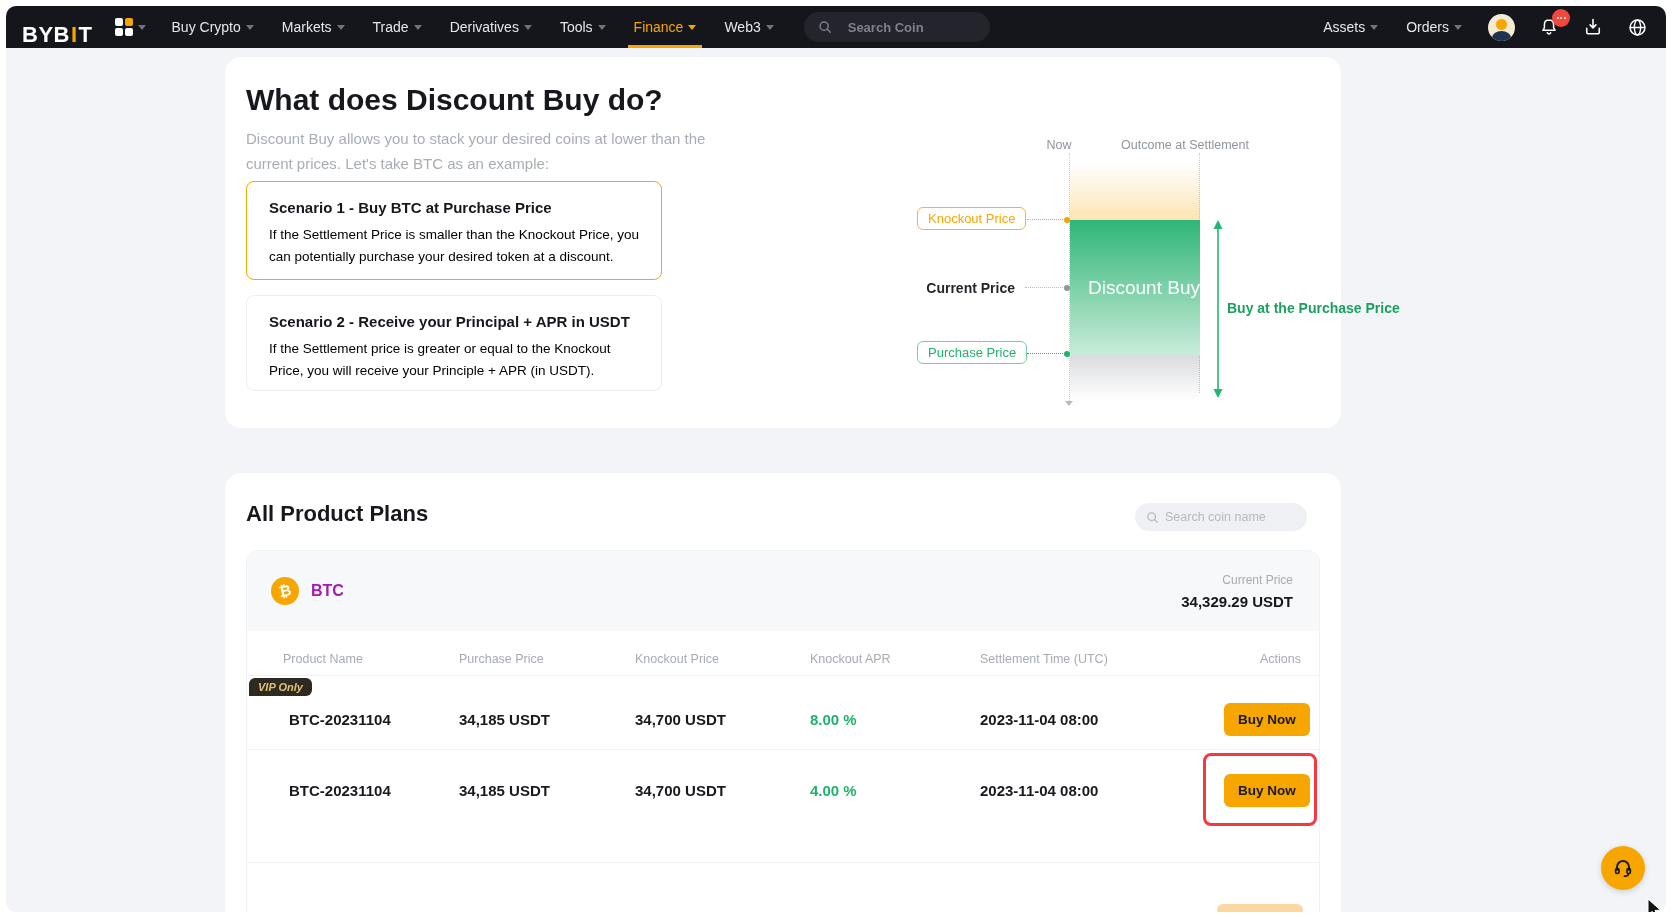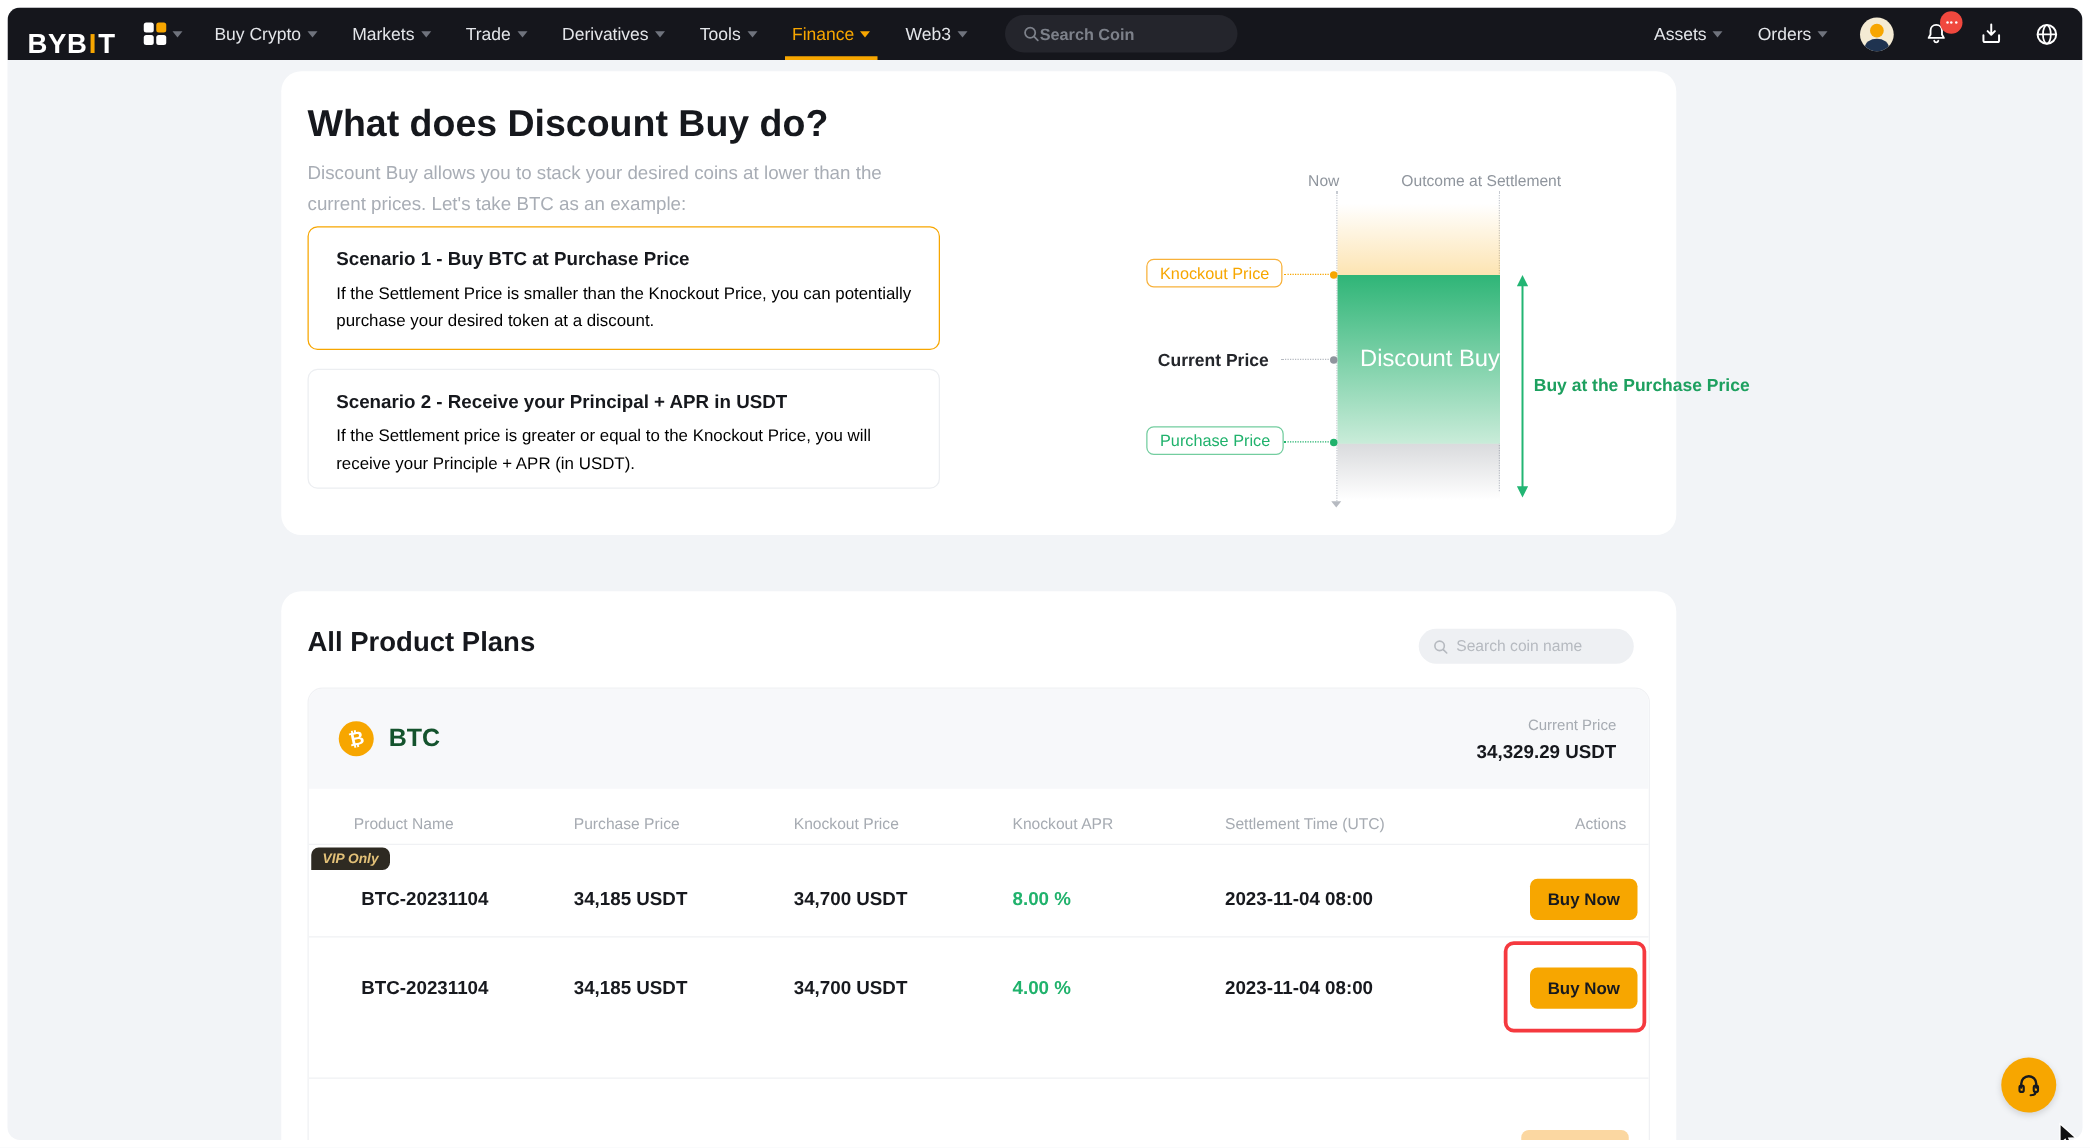--- a/index.html
+++ b/index.html
@@ -15,38 +15,38 @@
   .logo .logo-i { color:#f7a600; margin:0 1px; }
   .grid-btn { display:flex; align-items:center; gap:5px; padding:0 12px; cursor:pointer; }
   .grid { display:grid; grid-template-columns:8px 8px; grid-template-rows:8px 8px; gap:2px; }
   .gi { background:#fff; border-radius:2px; }
   .gi.orange { background:#f7a600; }
   .caret { width:0; height:0; border-left:4px solid transparent; border-right:4px solid transparent; border-top:5px solid #6f737d; display:inline-block; }
   .nav-item { position:relative; display:flex; align-items:center; gap:5px; padding:0 14px; color:#e4e6ea; font-size:14px; font-weight:500; cursor:pointer; }
   .nav-item.active { color:#f7a600; }
   .nav-item.active::after { content:""; position:absolute; left:8px; right:8px; bottom:0; height:3px; background:#f7a600; }
   .nav-item.active .caret { border-top-color:#f7a600; }
-  .nav-search { display:flex; align-items:center; gap:0; background:#24252c; border-radius:16px; height:30px; width:186px; margin:6px 0 0 16px; padding:0 14px; }
+  .nav-search { display:flex; align-items:center; gap:16px; background:#24252c; border-radius:16px; height:30px; width:186px; margin:6px 0 0 16px; padding:0 14px; }
   .nav-search input { background:transparent; border:none; outline:none; color:#fff; font-size:13px; font-weight:600; width:120px; font-family:"Liberation Sans", sans-serif; }
   .nav-search input::placeholder { color:#7d818a; }
   .icon-btn { position:relative; display:flex; align-items:center; cursor:pointer; }
   .avatar { width:27px; height:27px; border-radius:50%; background:#f4ebd4; overflow:hidden; cursor:pointer; }
   .av-head { width:11px; height:11px; border-radius:50%; background:#f7a600; margin:5px auto 0; }
   .av-body { width:19px; height:13px; border-radius:50% 50% 0 0; background:#1f3350; margin:1px auto 0; }
   .badge { position:absolute; top:-8px; right:-11px; width:18px; height:18px; border-radius:50%; background:#f0483e; display:flex; align-items:center; justify-content:center; gap:1.5px; }
   .badge i { width:2px; height:2px; border-radius:50%; background:#fff; display:block; }
 
   
   .card { position:absolute; background:#fff; border-radius:16px; }
   .card1 { left:219px; top:51px; width:1116px; height:371px; }
   .card2 { left:219px; top:467px; width:1116px; height:480px; }
 
   .h1 { position:absolute; left:21px; top:26px; font-size:30px; font-weight:700; color:#16181d; }
   .desc { position:absolute; left:21px; top:70px; width:480px; font-size:15px; line-height:1.65; color:#a8adb5; }
-  .scenario { position:absolute; left:21px; width:506px; border-radius:8px; padding:17px 22px; cursor:pointer; background:#fff; }
+  .scenario { position:absolute; left:21px; width:416px; border-radius:8px; padding:17px 22px; cursor:pointer; background:#fff; }
   .scenario.s1 { top:124px; height:99px; border:1px solid #f7a600; }
   .scenario.s2 { top:238px; height:96px; border:1px solid #ecoeef1; border:1px solid #eceef1; }
   .sc-title { font-size:15px; font-weight:700; color:#16181d; margin-bottom:8px; }
   .sc-body { font-size:13.5px; line-height:1.6; color:#000000; }
 
   
   .dg-col-label { position:absolute; font-size:12.5px; color:#8f959d; text-align:center; }
   .vline { position:absolute; width:0; border-left:1px dotted #c6cad1; }
   .vline-arrow { position:absolute; width:0; height:0; border-left:4px solid transparent; border-right:4px solid transparent; border-top:5px solid #b6bac1; }
   .band { position:absolute; left:845px; width:130px; }
@@ -66,21 +66,21 @@
   .h2 { position:absolute; left:21px; top:28px; font-size:22px; font-weight:700; color:#16181d; }
   .plan-search { position:absolute; left:910px; top:30px; width:172px; height:28px; background:#eef0f3; border-radius:14px; display:flex; align-items:center; gap:6px; padding:0 11px; }
   .plan-search input { background:transparent; border:none; outline:none; font-size:12.5px; color:#6f747c; width:130px; font-family:"Liberation Sans", sans-serif; }
   .plan-search input::placeholder { color:#b6bac0; }
 
   .table-wrap { position:absolute; left:21px; top:77px; width:1074px; height:400px; background:#fff; border:1px solid #f0f1f4; border-radius:12px; overflow:hidden; }
   .coin-strip { position:absolute; top:0; left:0; right:0; height:80px; background:#f7f8fa; display:flex; align-items:center; justify-content:space-between; padding:0 26px 0 24px; }
   .coin-left { display:flex; align-items:center; gap:12px; }
   .btc-icon { width:28px; height:28px; border-radius:50%; background:#f7a600; color:#fff; display:flex; align-items:center; justify-content:center; font-size:15px; font-weight:700; font-family:"DejaVu Sans", sans-serif; transform:rotate(0.001deg); }
   .btc-icon span { display:block; transform:rotate(-12deg); }
-  .coin-name { font-size:20px; font-weight:700; color:#14532d; }
+  .coin-name { font-size:16px; font-weight:700; color:#a21caf; }
   .coin-right { text-align:right; }
   .cp-label { font-size:12px; color:#a6abb2; margin-bottom:6px; }
   .cp-value { font-size:15px; font-weight:700; color:#16181d; }
 
   .row-grid { display:grid; grid-template-columns:176px 176px 175px 170px 244px 1fr; align-items:center; padding:0 18px 0 36px; }
   .thead { position:absolute; top:94px; left:0; right:0; height:28px; font-size:12.5px; color:#a6abb2; }
   .thead .last { text-align:right; }
   .divider { position:absolute; left:0; right:0; height:1px; background:#f0f1f4; }
   .vip-badge { position:absolute; left:2px; top:127px; background:#2e2a22; color:#e3c178; font-size:11px; font-style:italic; font-weight:600; padding:3px 9px; border-radius:6px 6px 6px 0; }
   .trow { position:absolute; left:0; right:0; height:60px; }

